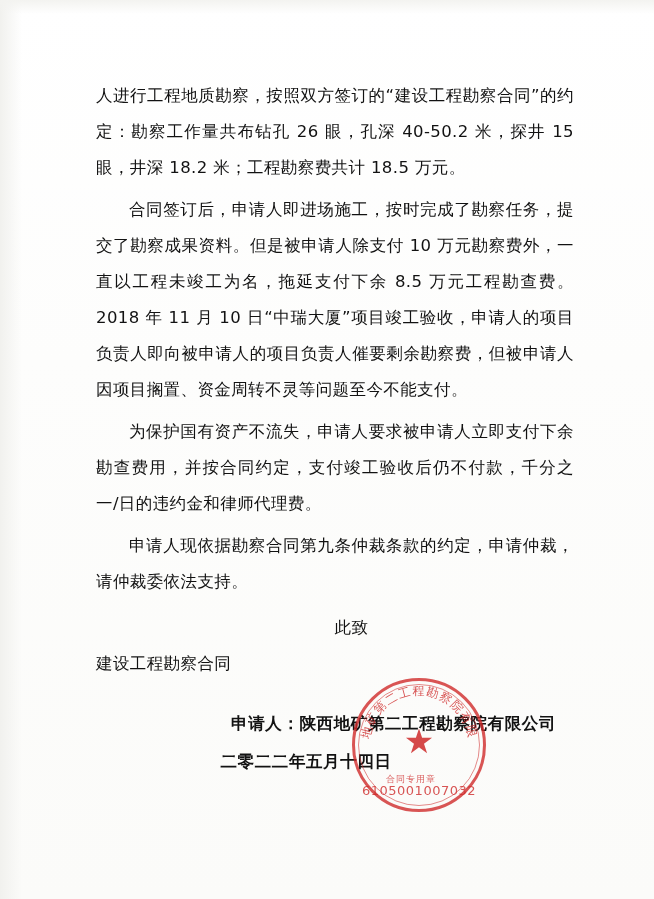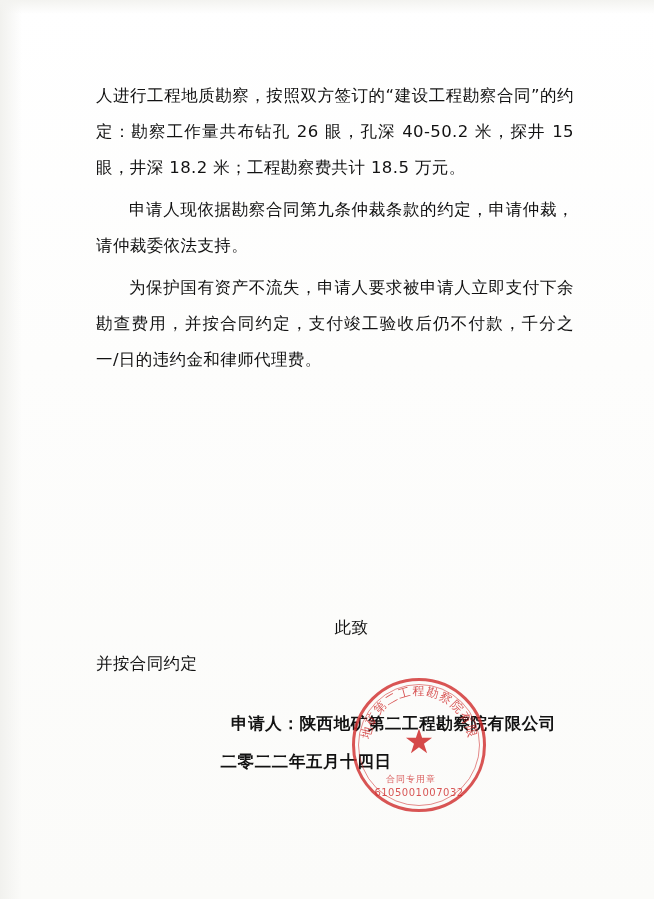--- a/index.html
+++ b/index.html
@@ -123,21 +123,21 @@
     position: absolute;
     inset: 0;
   }
   .seal-code {
     position: absolute;
     left: 0;
     right: 0;
     bottom: 14px;
     text-align: center;
     color: #cf2b2b;
-    font-size: 10px;
+    font-size: 13px;
     letter-spacing: 0.5px;
     opacity: 0.8;
     font-family: "DejaVu Sans", sans-serif;
   }
   .seal-bottom-text {
     position: absolute;
     left: 0;
     right: 16px;
     bottom: 26px;
     text-align: center;
@@ -164,27 +164,28 @@
 </head>
 <body>
 
 <div class="page">
   <div class="paper-tint"></div>
   <div class="scan-edge-left"></div>
   <div class="scan-edge-top"></div>
 
   <div class="content">
     <p class="para">人进行工程地质勘察，按照双方签订的“建设工程勘察合同”的约定：勘察工作量共布钻孔 26 眼，孔深 40-50.2 米，探井 15 眼，井深 18.2 米；工程勘察费共计 18.5 万元。</p>
+    <p class="para indent">合同签订后，申请人即进场施工，按时完成了勘察任务，提交了勘察成果资料。但是被申请人除支付 10 万元勘察费外，一直以工程未竣工为名，拖延支付下余 8.5 万元工程勘查费。2018 年 11 月 10 日“中瑞大厦”项目竣工验收，申请人的项目负责人即向被申请人的项目负责人催要剩余勘察费，但被申请人因项目搁置、资金周转不灵等问题至今不能支付。</p>
+    <p class="para indent">为保护国有资产不流失，申请人要求被申请人立即支付下余勘查费用，并按合同约定，支付竣工验收后仍不付款，千分之一/日的违约金和律师代理费。</p>
     <p class="para indent">申请人现依据勘察合同第九条仲裁条款的约定，申请仲裁，请仲裁委依法支持。</p>
-    <p class="para indent">为保护国有资产不流失，申请人要求被申请人立即支付下余勘查费用，并按合同约定，支付竣工验收后仍不付款，千分之一/日的违约金和律师代理费。</p>
   </div>
 
   <div class="closing-block">
     <div class="closing-line closing-indent">此致</div>
-    <div class="closing-line">并按合同约定</div>
+    <div class="closing-line">建设工程勘察合同</div>
   </div>
 
   <div class="sign-block">
     <div class="sign-line">
       <span>申请人：</span><span>陕西地矿第二工程勘察院有限公司</span>
     </div>
     <div class="sign-line sign-date">二零二二年五月十四日</div>
   </div>
 
   <div class="seal">

